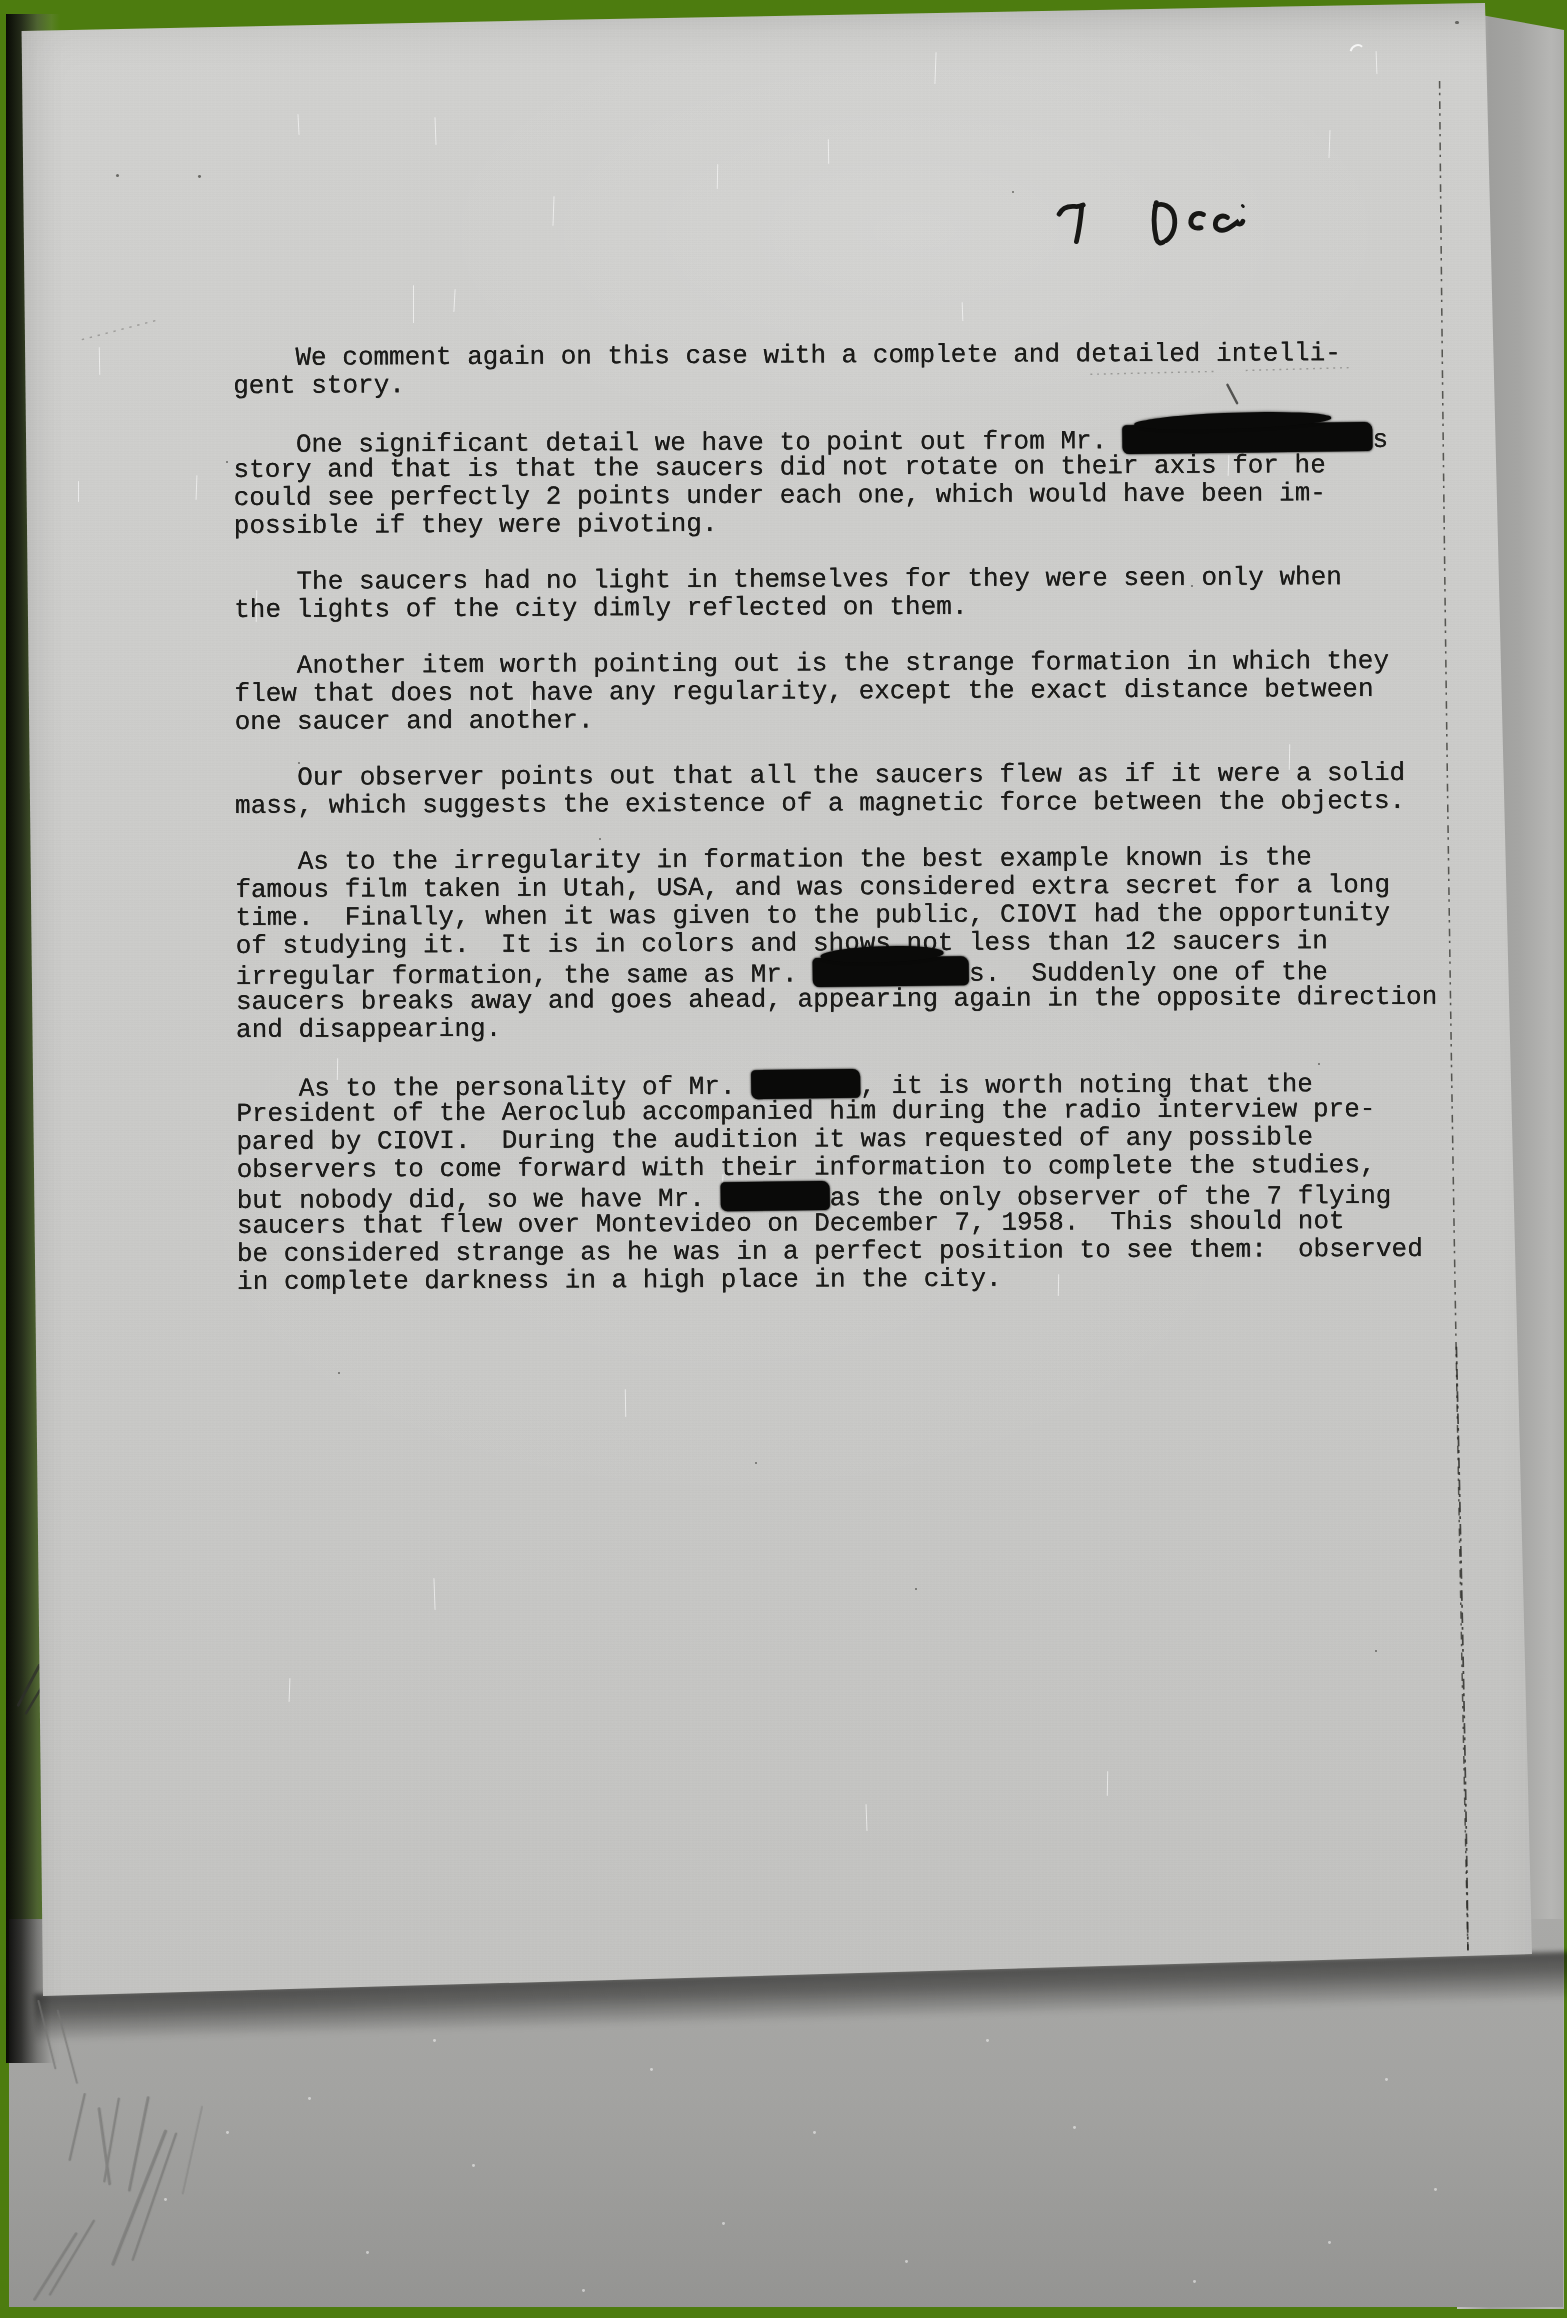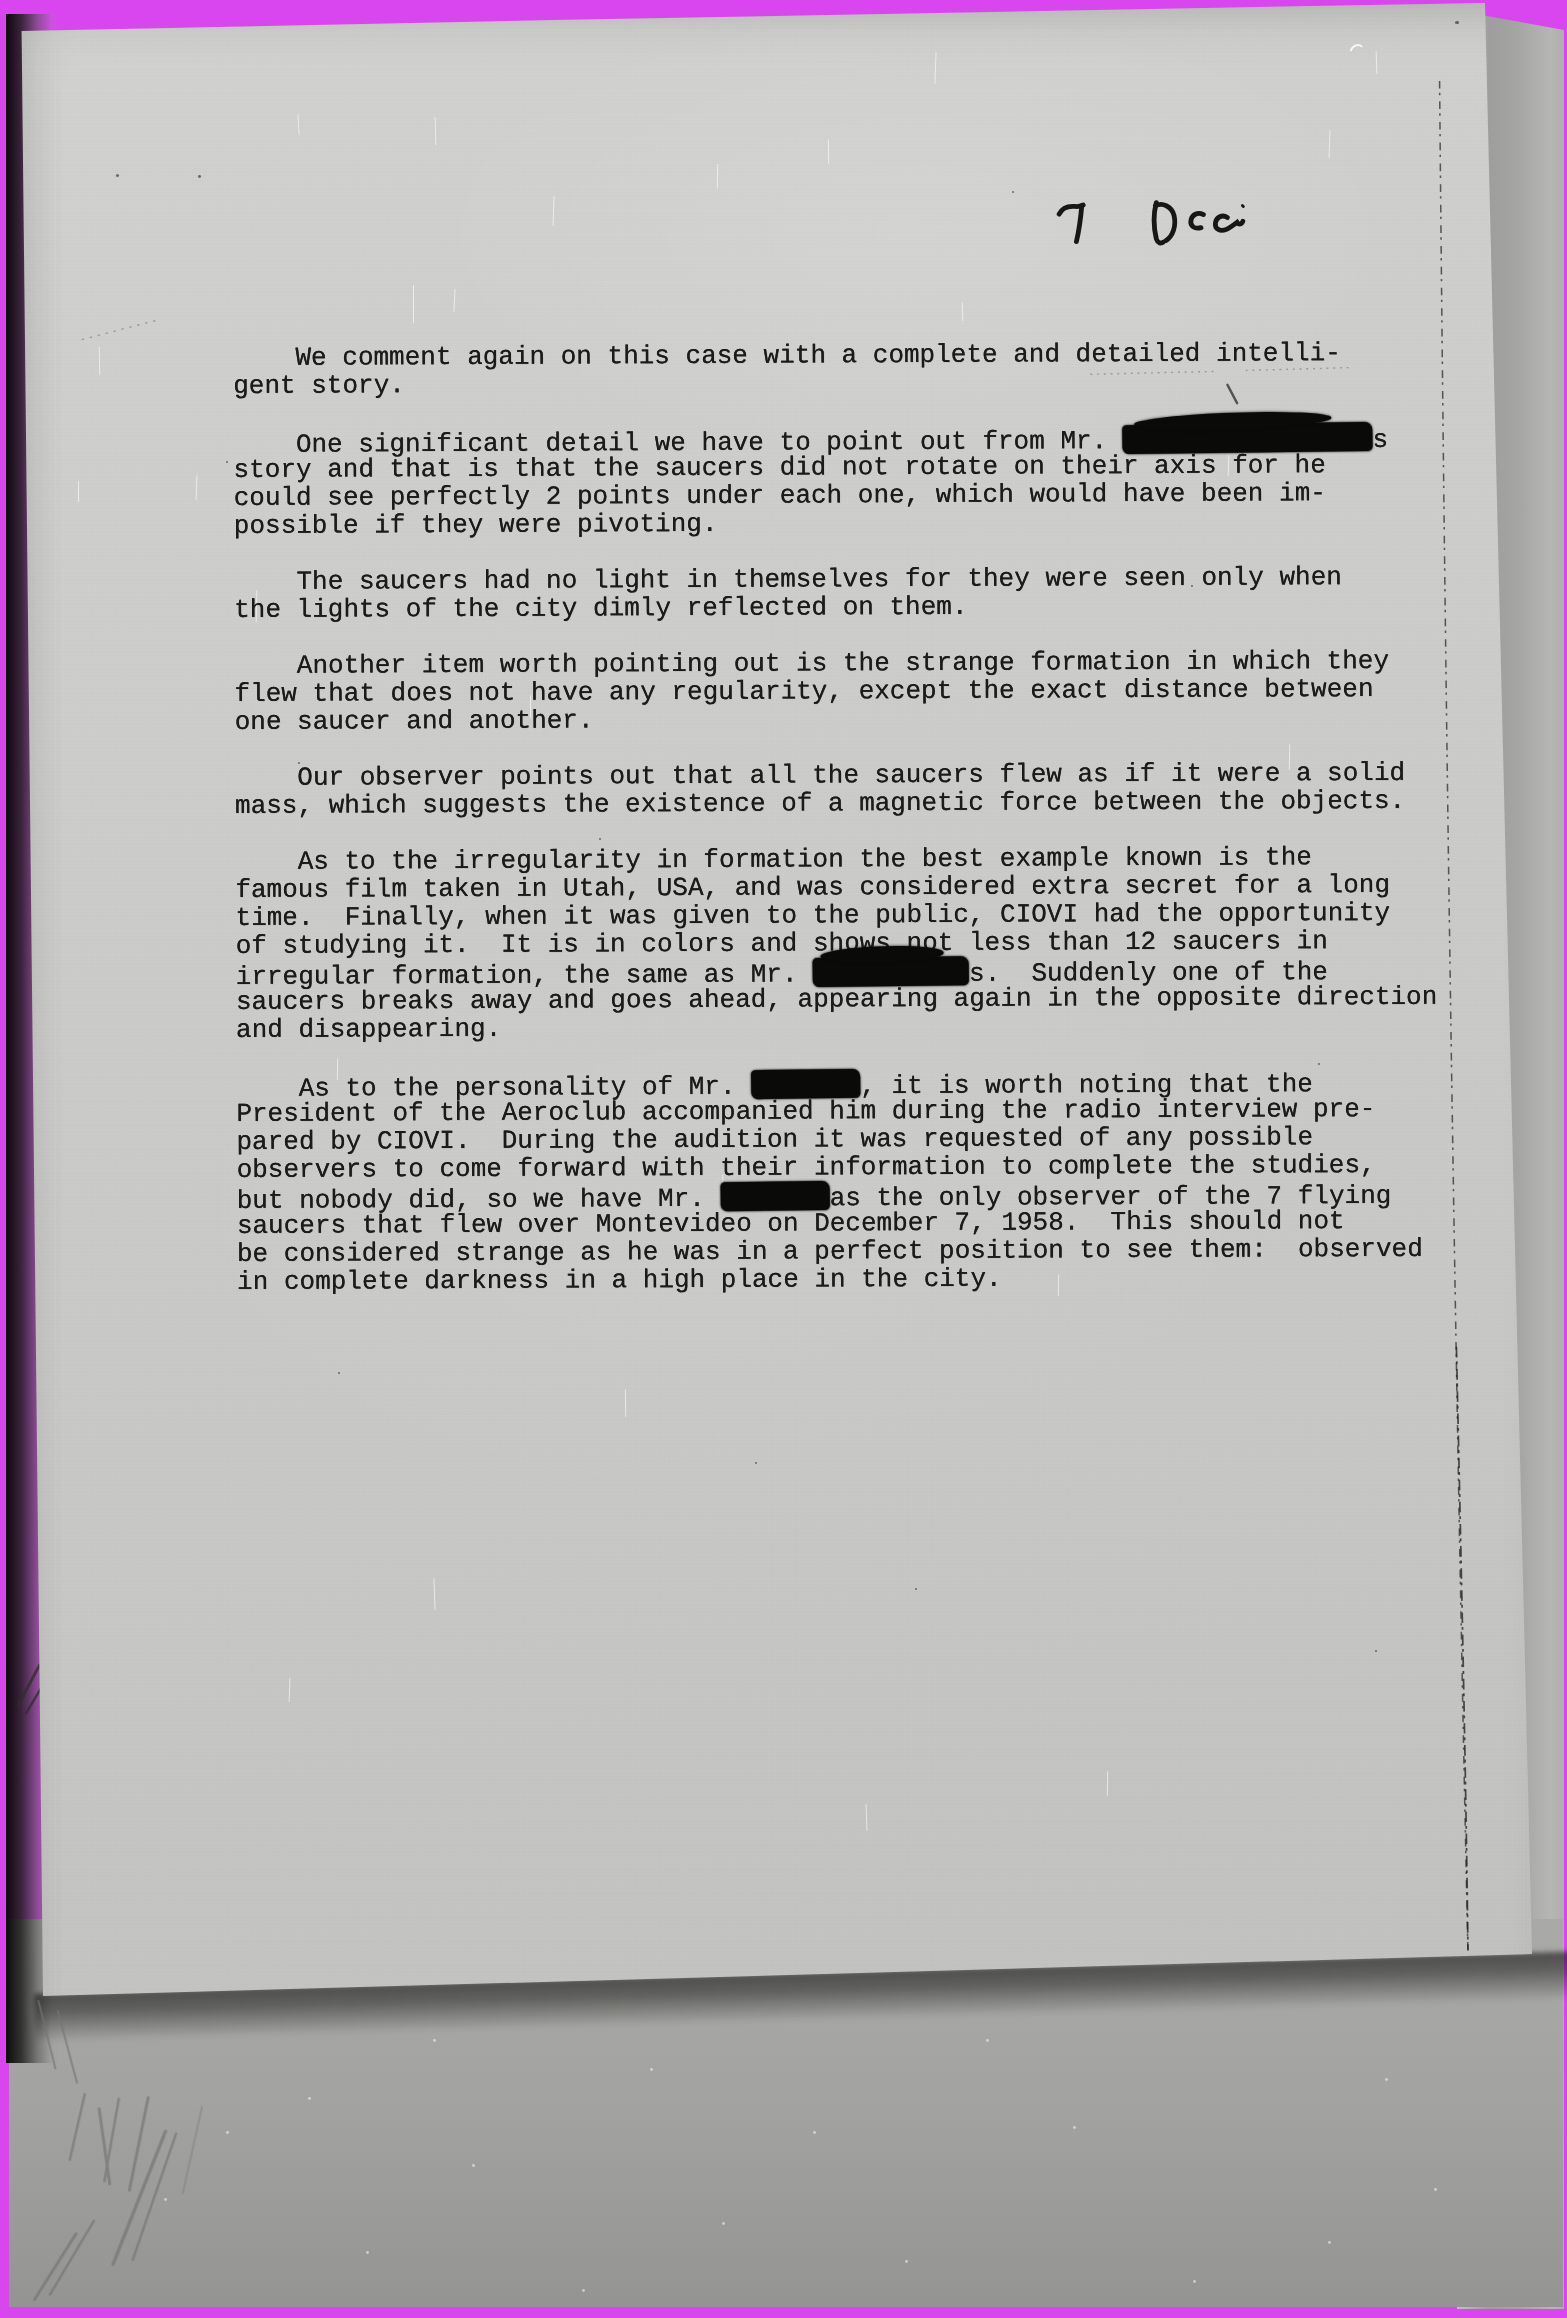--- a/index.html
+++ b/index.html
@@ -1,16 +1,16 @@
 <!DOCTYPE html>
 <html style="font-size:7.7px"><head>
 <meta charset="utf-8">
 <style>
   html,body{margin:0;padding:0;background:#060606;}
-  .scan{position:relative;width:1568px;height:2319px;background:#d946ef;overflow:hidden;
+  .scan{position:relative;width:1568px;height:2319px;background:#4d7c0f;overflow:hidden;
         font-family:"Liberation Mono","DejaVu Sans Mono",monospace;}
 
   
   .backing-right{position:absolute;left:1457px;top:0;width:107px;height:2309px;z-index:1;
     clip-path:polygon(27px 15.4px,107px 30px,107px 2309px,0px 2309px);
     background:linear-gradient(to right,#c2c2c0 0%,#9e9e9c 30%,#a5a5a3 58%,#b6b6b4 88%,#aeaeac 100%);}
   
   .backing-bottom{position:absolute;left:8.7px;top:1919px;width:1554px;height:388px;z-index:1;
     background:linear-gradient(to bottom,#a9a9a7 0%,#a3a3a1 45%,#949492 100%);}
   

